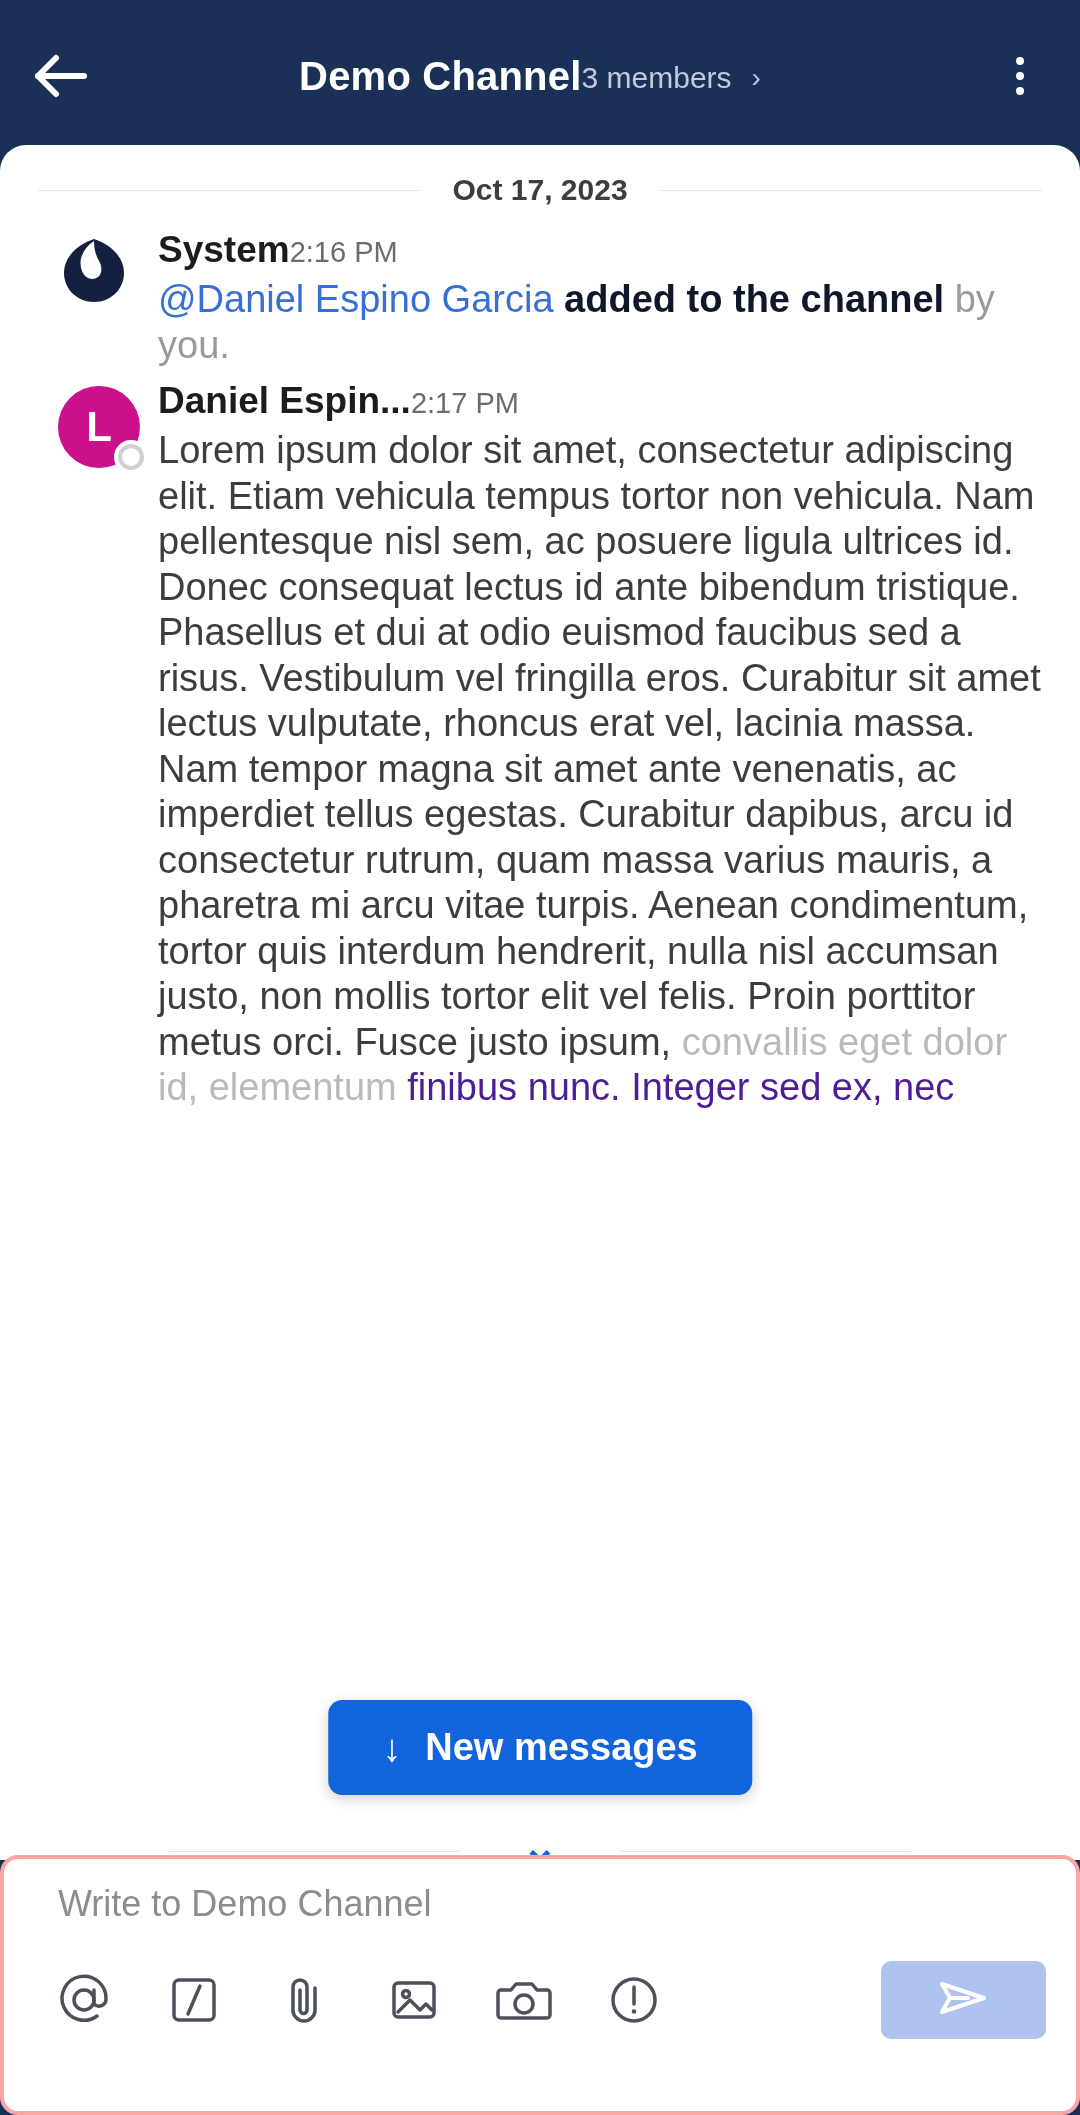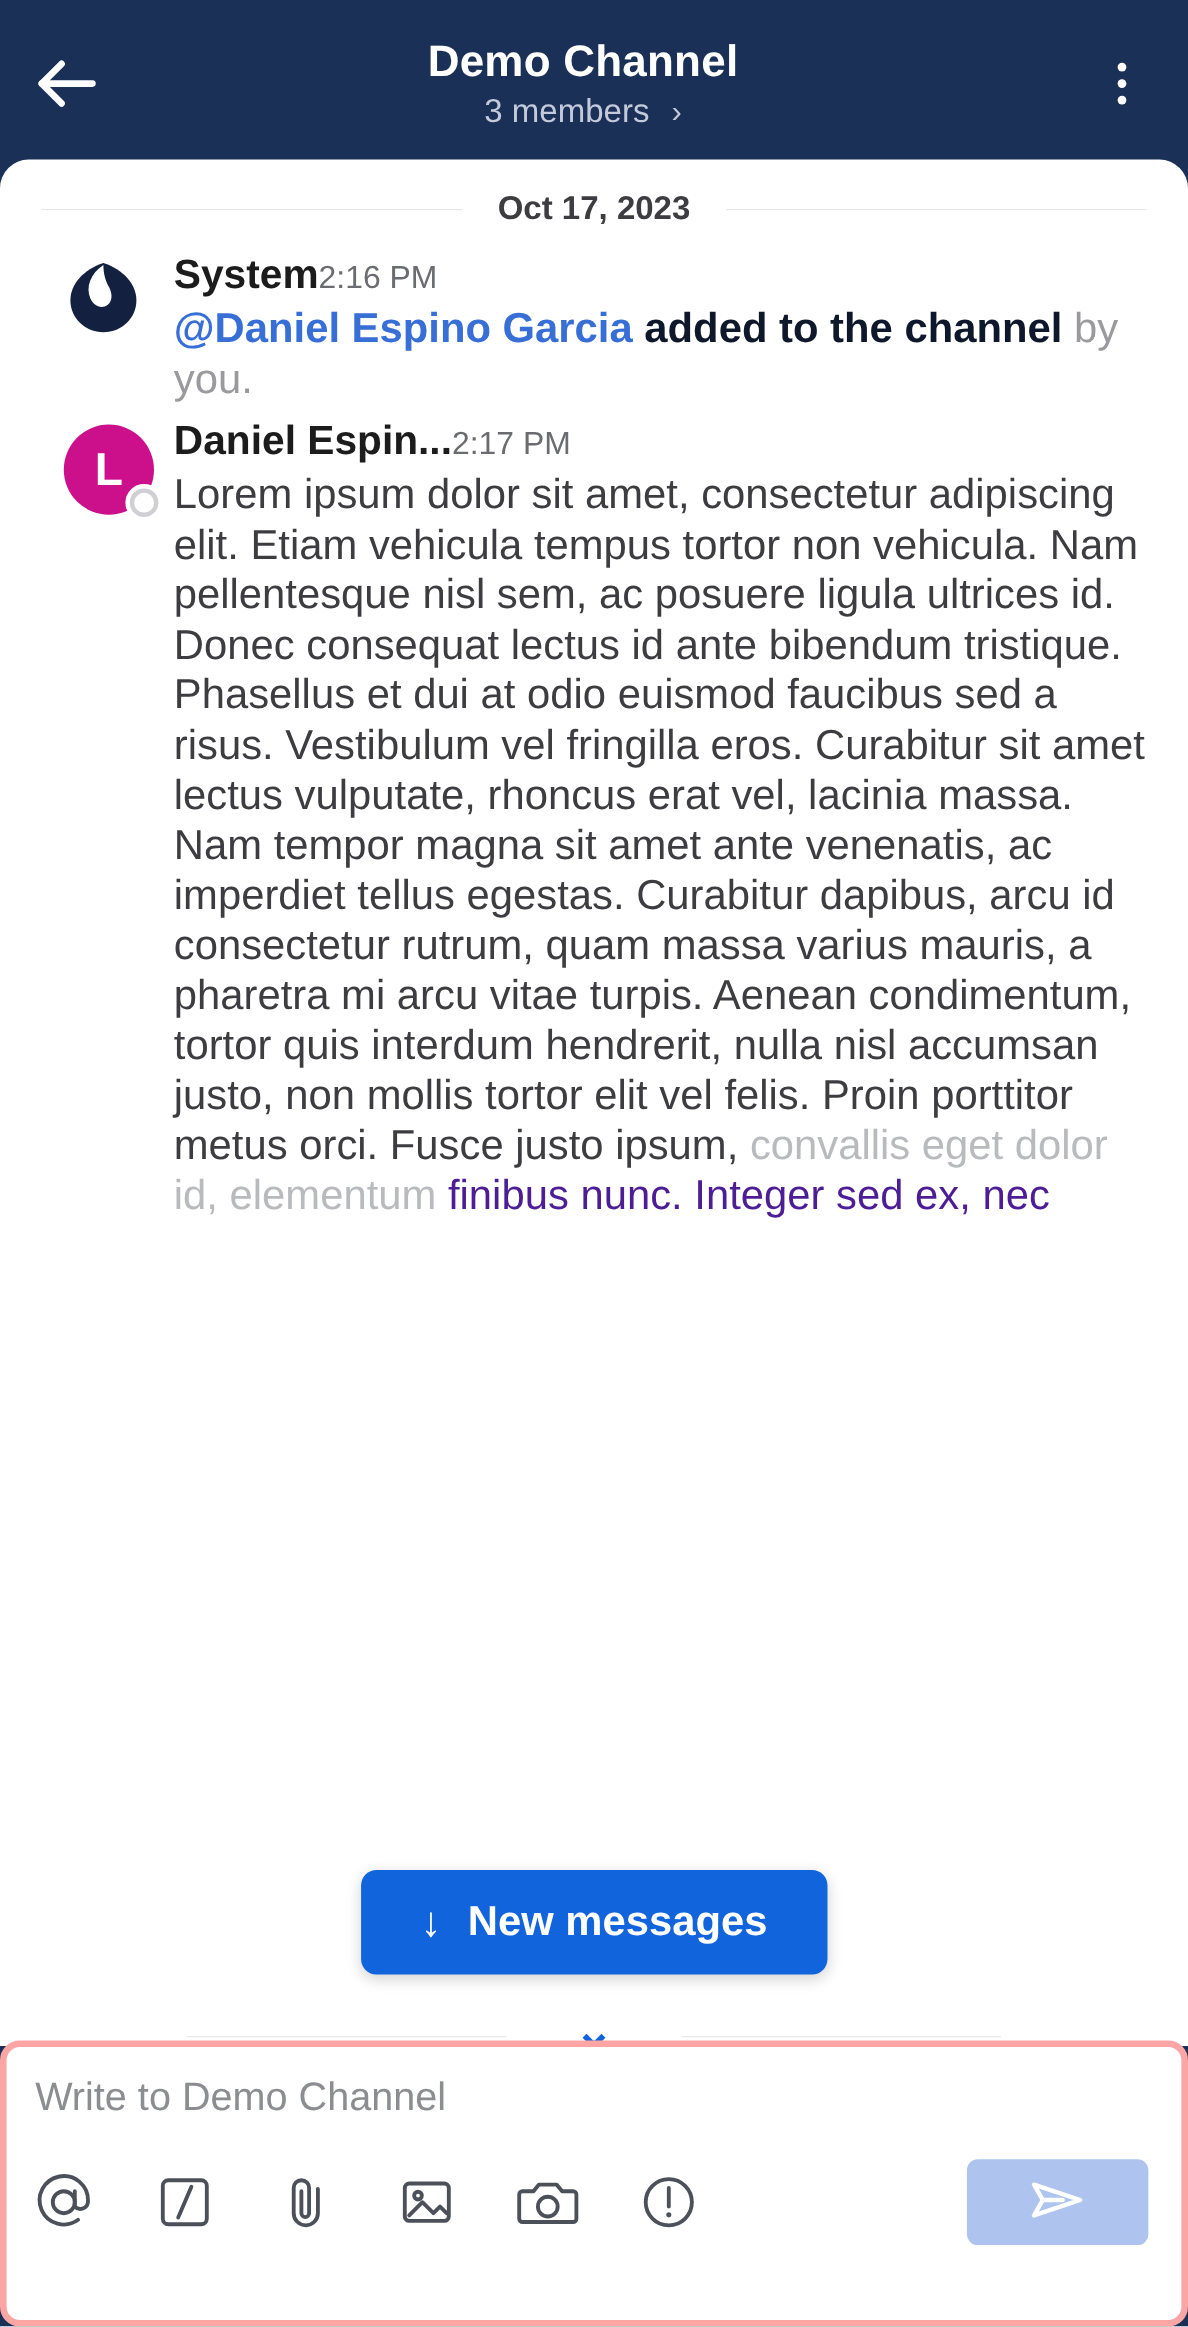--- a/index.html
+++ b/index.html
@@ -32,21 +32,21 @@
     width: 120px;
     height: 152px;
     display: flex;
     align-items: center;
     justify-content: center;
   }
   .back-btn svg { display: block; }
   .header-center {
     flex: 1;
     display: flex;
-    flex-direction: column;
+    flex-direction: row;
     align-items: center;
     justify-content: center;
     margin-left: -20px;
   }
   .channel-title {
     color: #ffffff;
     font-size: 40px;
     font-weight: bold;
     letter-spacing: 0.2px;
     line-height: 48px;
@@ -173,21 +173,21 @@
     color: #6b6c70;
   }
   .post-text {
     margin-top: 6px;
     font-size: 38px;
     line-height: 45.5px;
     color: #3d3c40;
     word-wrap: break-word;
   }
   .sys-text { color: #0f172a; font-weight: bold; }
-  .mention { color: #386fd6; font-weight: bold; margin-top: 16px; }
+  .mention { color: #386fd6; font-weight: normal; margin-top: 16px; }
   .sys-tail { color: #9a9a9e; font-weight: normal; }
   .fade-tail { color: #b9babd; }
   .fade-tail2 { color: #4c1d95; }
 
   
   .new-msg-pill {
     position: absolute;
     left: 50%;
     transform: translateX(-50%);
     bottom: 65px;
@@ -226,23 +226,23 @@
   }
   .bottom-divider .date-line { background: #e3e5e9; }
 
   
   .composer {
     position: absolute;
     bottom: 0; left: 0;
     width: 1080px;
     height: 260px;
     background: #ffffff;
-    border: 6px solid #fca5a5;
+    border: 4px solid #fca5a5;
     border-radius: 18px;
-    padding: 24px 30px 0 18px;
+    padding: 24px 30px 0 46px;
   }
   .composer-placeholder {
     font-size: 36px;
     color: #8c8d91;
     padding-left: 8px;
   }
   .composer-icons {
     display: flex;
     align-items: center;
     margin-top: 36px;

